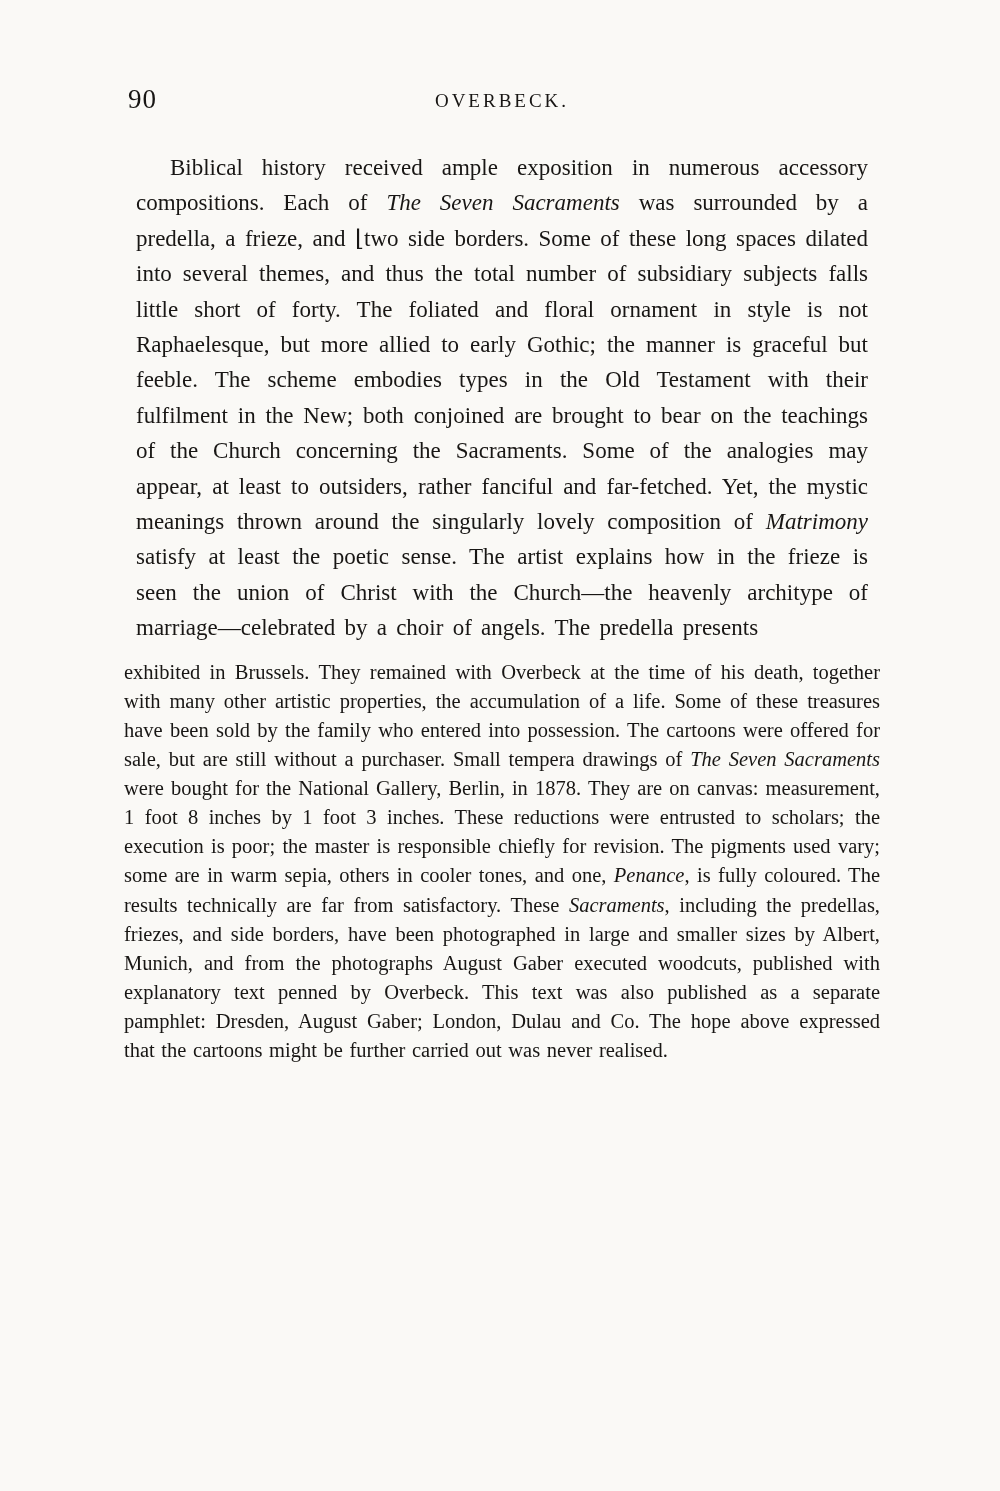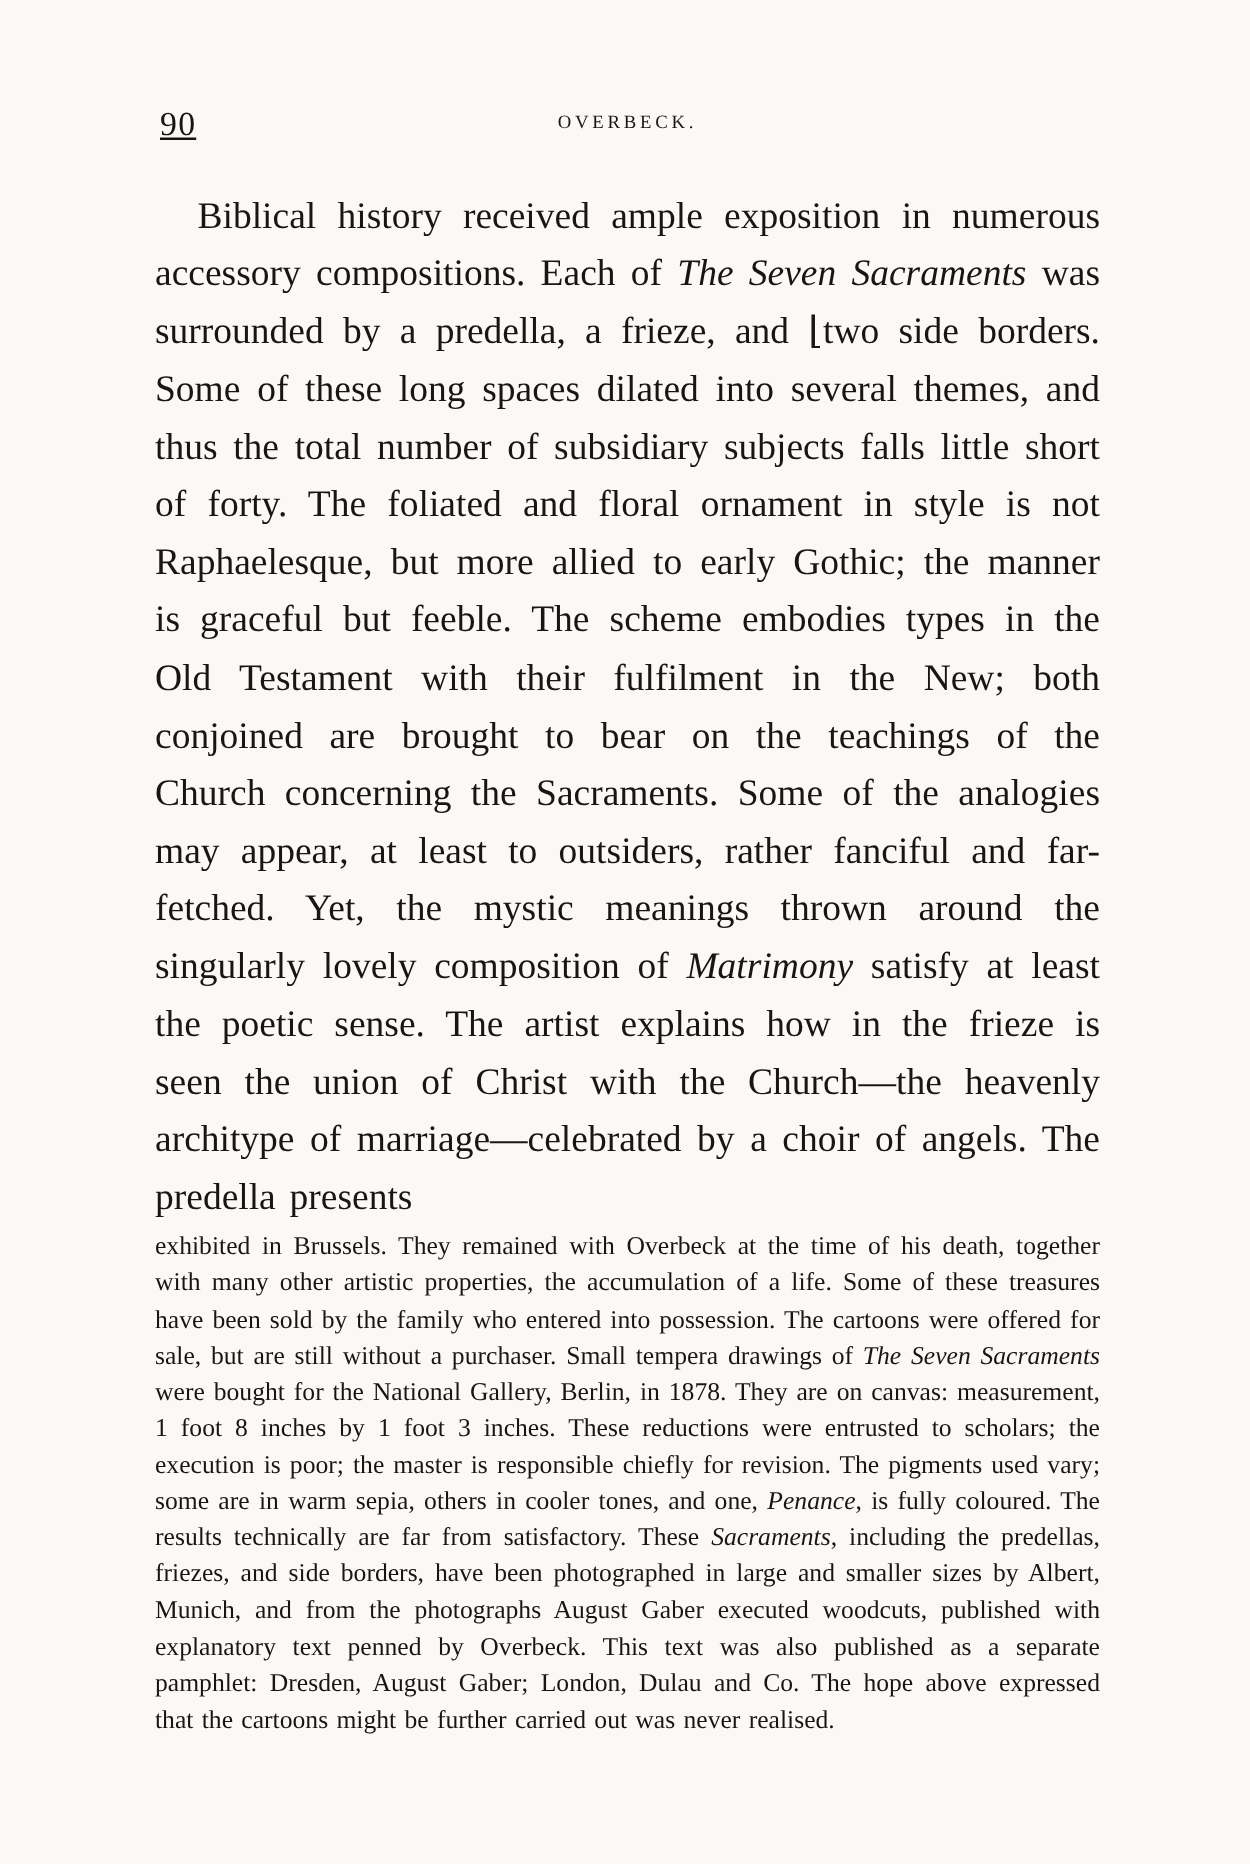--- a/index.html
+++ b/index.html
@@ -26,34 +26,33 @@
     position: relative;
     height: 40px;
     margin-bottom: 26px;
   }
   .page-number {
     position: absolute;
     left: 4px;
     top: 0;
     font-size: 27px;
     letter-spacing: 1px;
-    text-decoration: underline;
   }
   .running-title {
     position: absolute;
     left: 0;
     right: 0;
     top: 6px;
     text-align: center;
-    font-size: 15px;
+    font-size: 19px;
     letter-spacing: 3px;
   }
   .body-text {
-    margin: 0;
-    font-size: 30px;
+    margin: 12px;
+    font-size: 23px;
     line-height: 1.54;
     text-align: justify;
     text-indent: 34px;
     word-spacing: 3.5px;
   }
   .footnote {
     margin-top: 2px;
     font-size: 20.5px;
     line-height: 1.42;
     text-align: justify;

